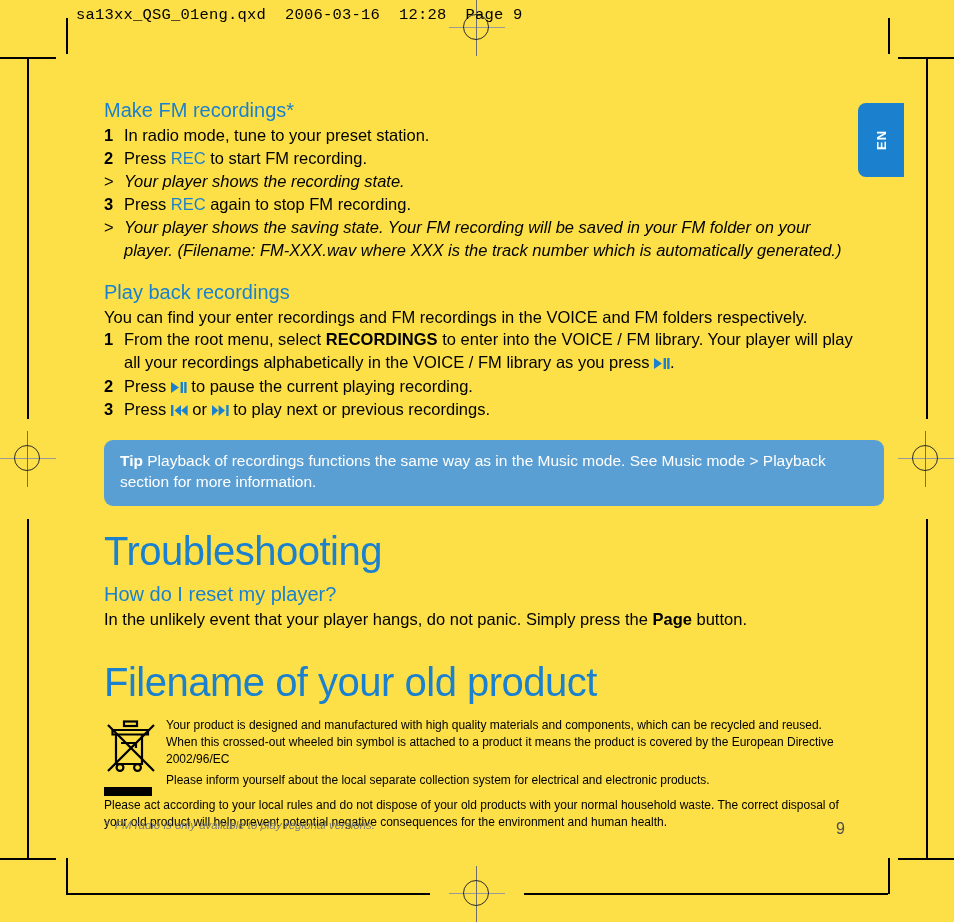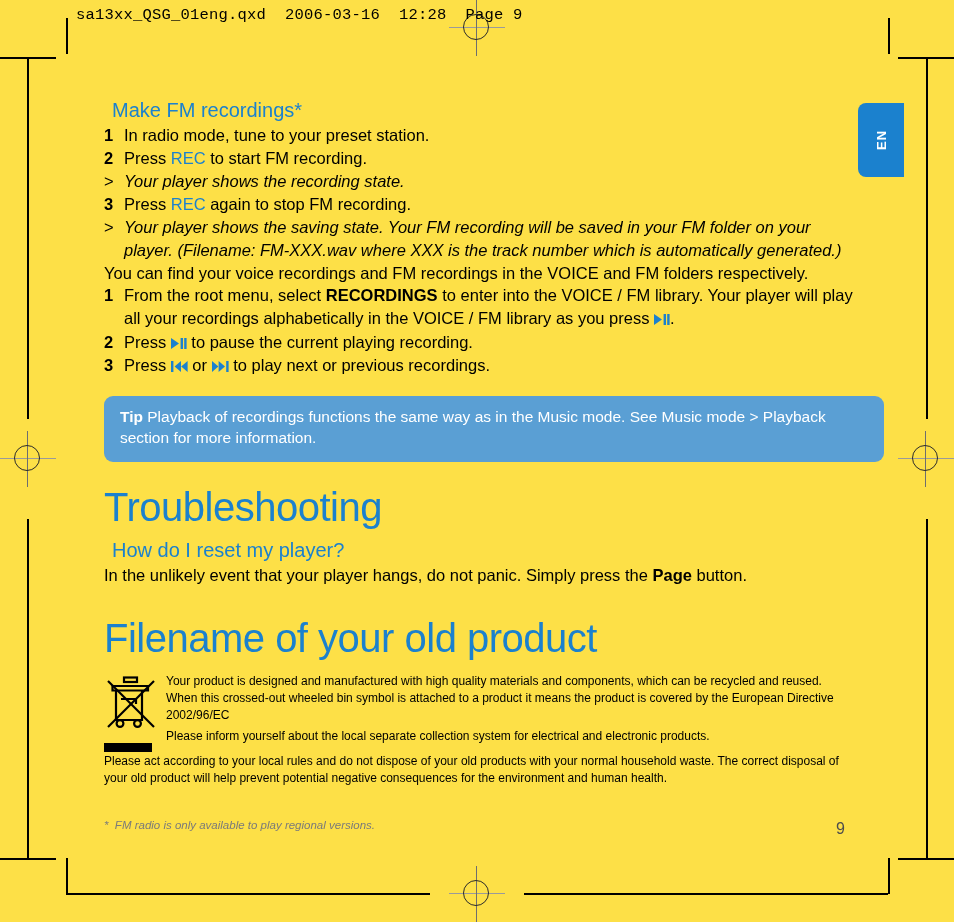--- a/index.html
+++ b/index.html
@@ -90,21 +90,21 @@
     position: absolute;
     left: 104px;
     top: 98px;
     width: 750px;
   }
 
   h2.sec {
     color: #1b81ce;
     font-size: 20px;
     font-weight: normal;
-    margin: 0 0 2px 8px;
+    margin: 0 0 2px 0;
     line-height: 1.2;
   }
   h1.chapter {
     color: #1b81ce;
     font-size: 40px;
     font-weight: normal;
     margin: 0;
     line-height: 1.05;
     letter-spacing: -0.5px;
   }
@@ -264,22 +264,23 @@
       <li class="step">
         <span class="marker">3</span>
         <span class="txt"><span>Press </span><span class="blue">REC</span><span> again to stop FM recording.</span></span>
       </li>
       <li class="step note">
         <span class="marker">&gt;</span>
         <span class="txt">Your player shows the saving state. Your FM recording will be saved in your FM folder on your player. (Filename: FM-XXX.wav where XXX is the track number which is automatically generated.)</span>
       </li>
     </ol>
 
-
-    <p class="body">You can find your voice recordings and FM recordings in the VOICE and FM folders respectively.</p>
+    <h2 class="sec" style="margin-top:18px;">Play back recordings</h2>
+
+    <p class="body">You can find your enter recordings and FM recordings in the VOICE and FM folders respectively.</p>
 
     <ol class="steps">
       <li class="step">
         <span class="marker">1</span>
         <span class="txt"><span>From the root menu, select </span><span class="bold">RECORDINGS</span><span> to enter into the VOICE / FM library. Your player will play all your recordings alphabetically in the VOICE / FM library as you press </span><span class="glyph"><svg width="16" height="11" viewBox="0 0 16 11" aria-hidden="true">
                 <polygon points="0,0 8,5.5 0,11" fill="#1b81ce"></polygon>
                 <rect x="9.6" y="0" width="2.4" height="11" fill="#1b81ce"></rect>
                 <rect x="13.2" y="0" width="2.4" height="11" fill="#1b81ce"></rect>
               </svg></span><span>.</span></span>
       </li>

